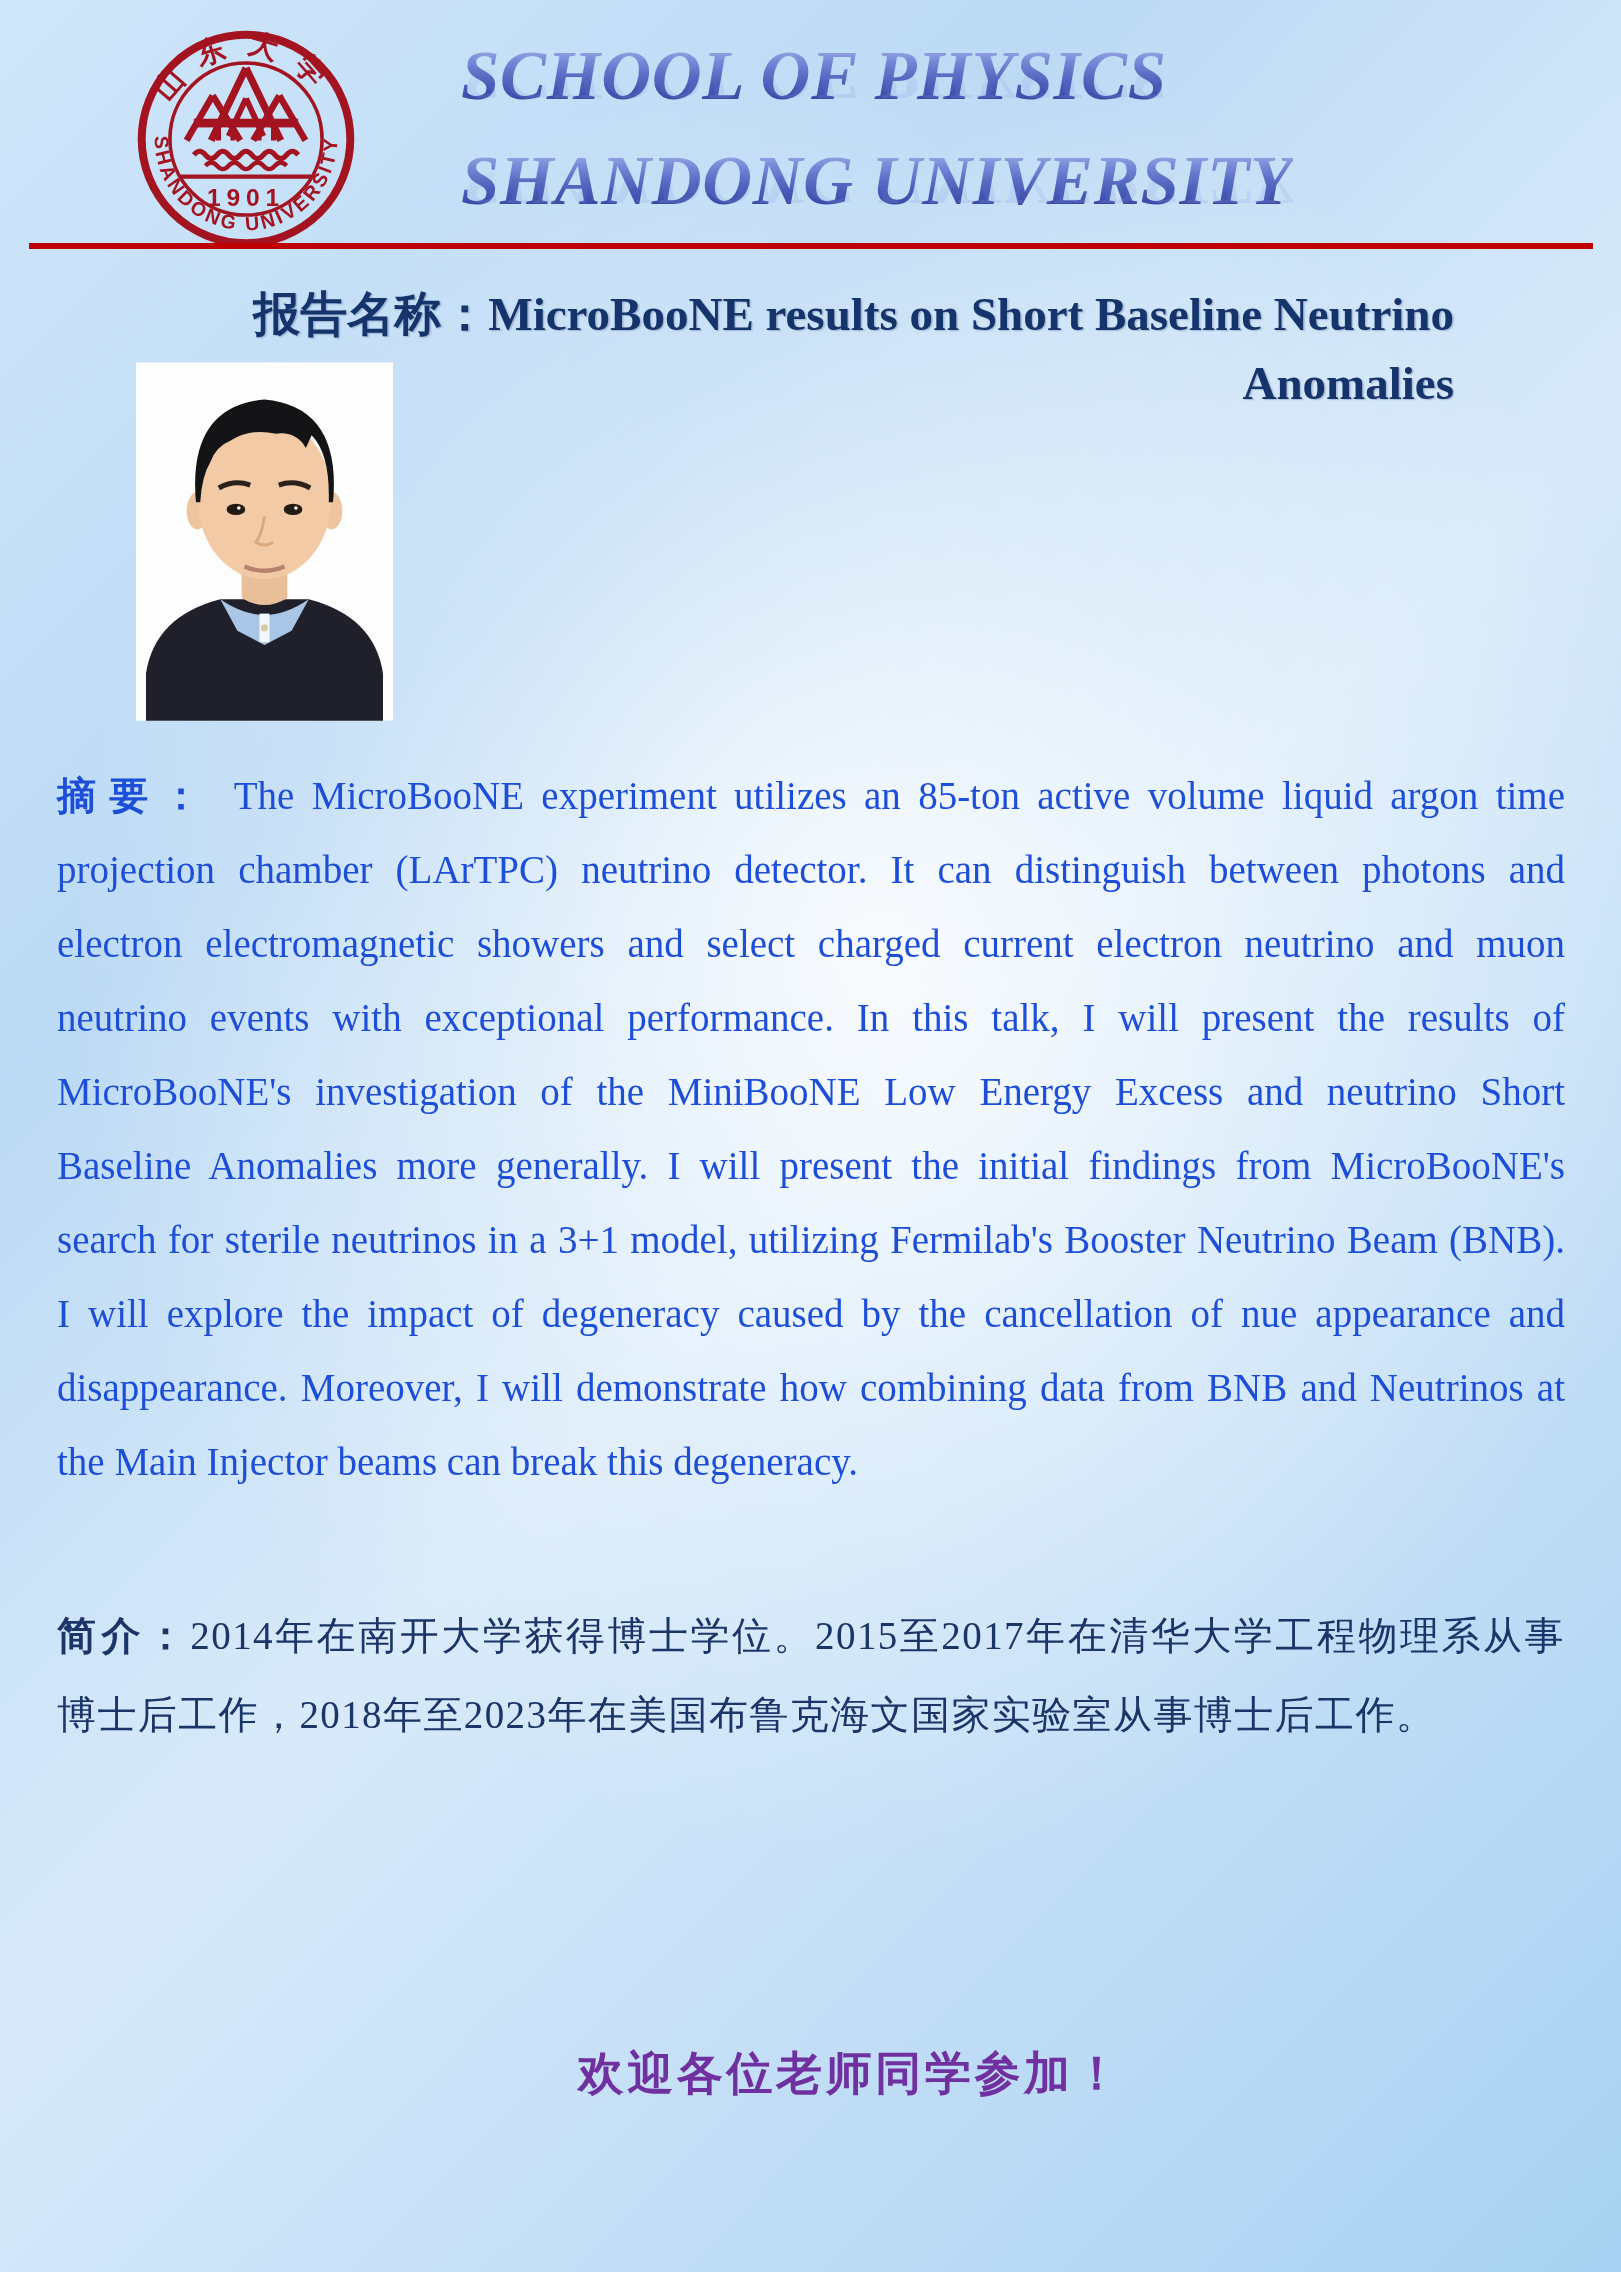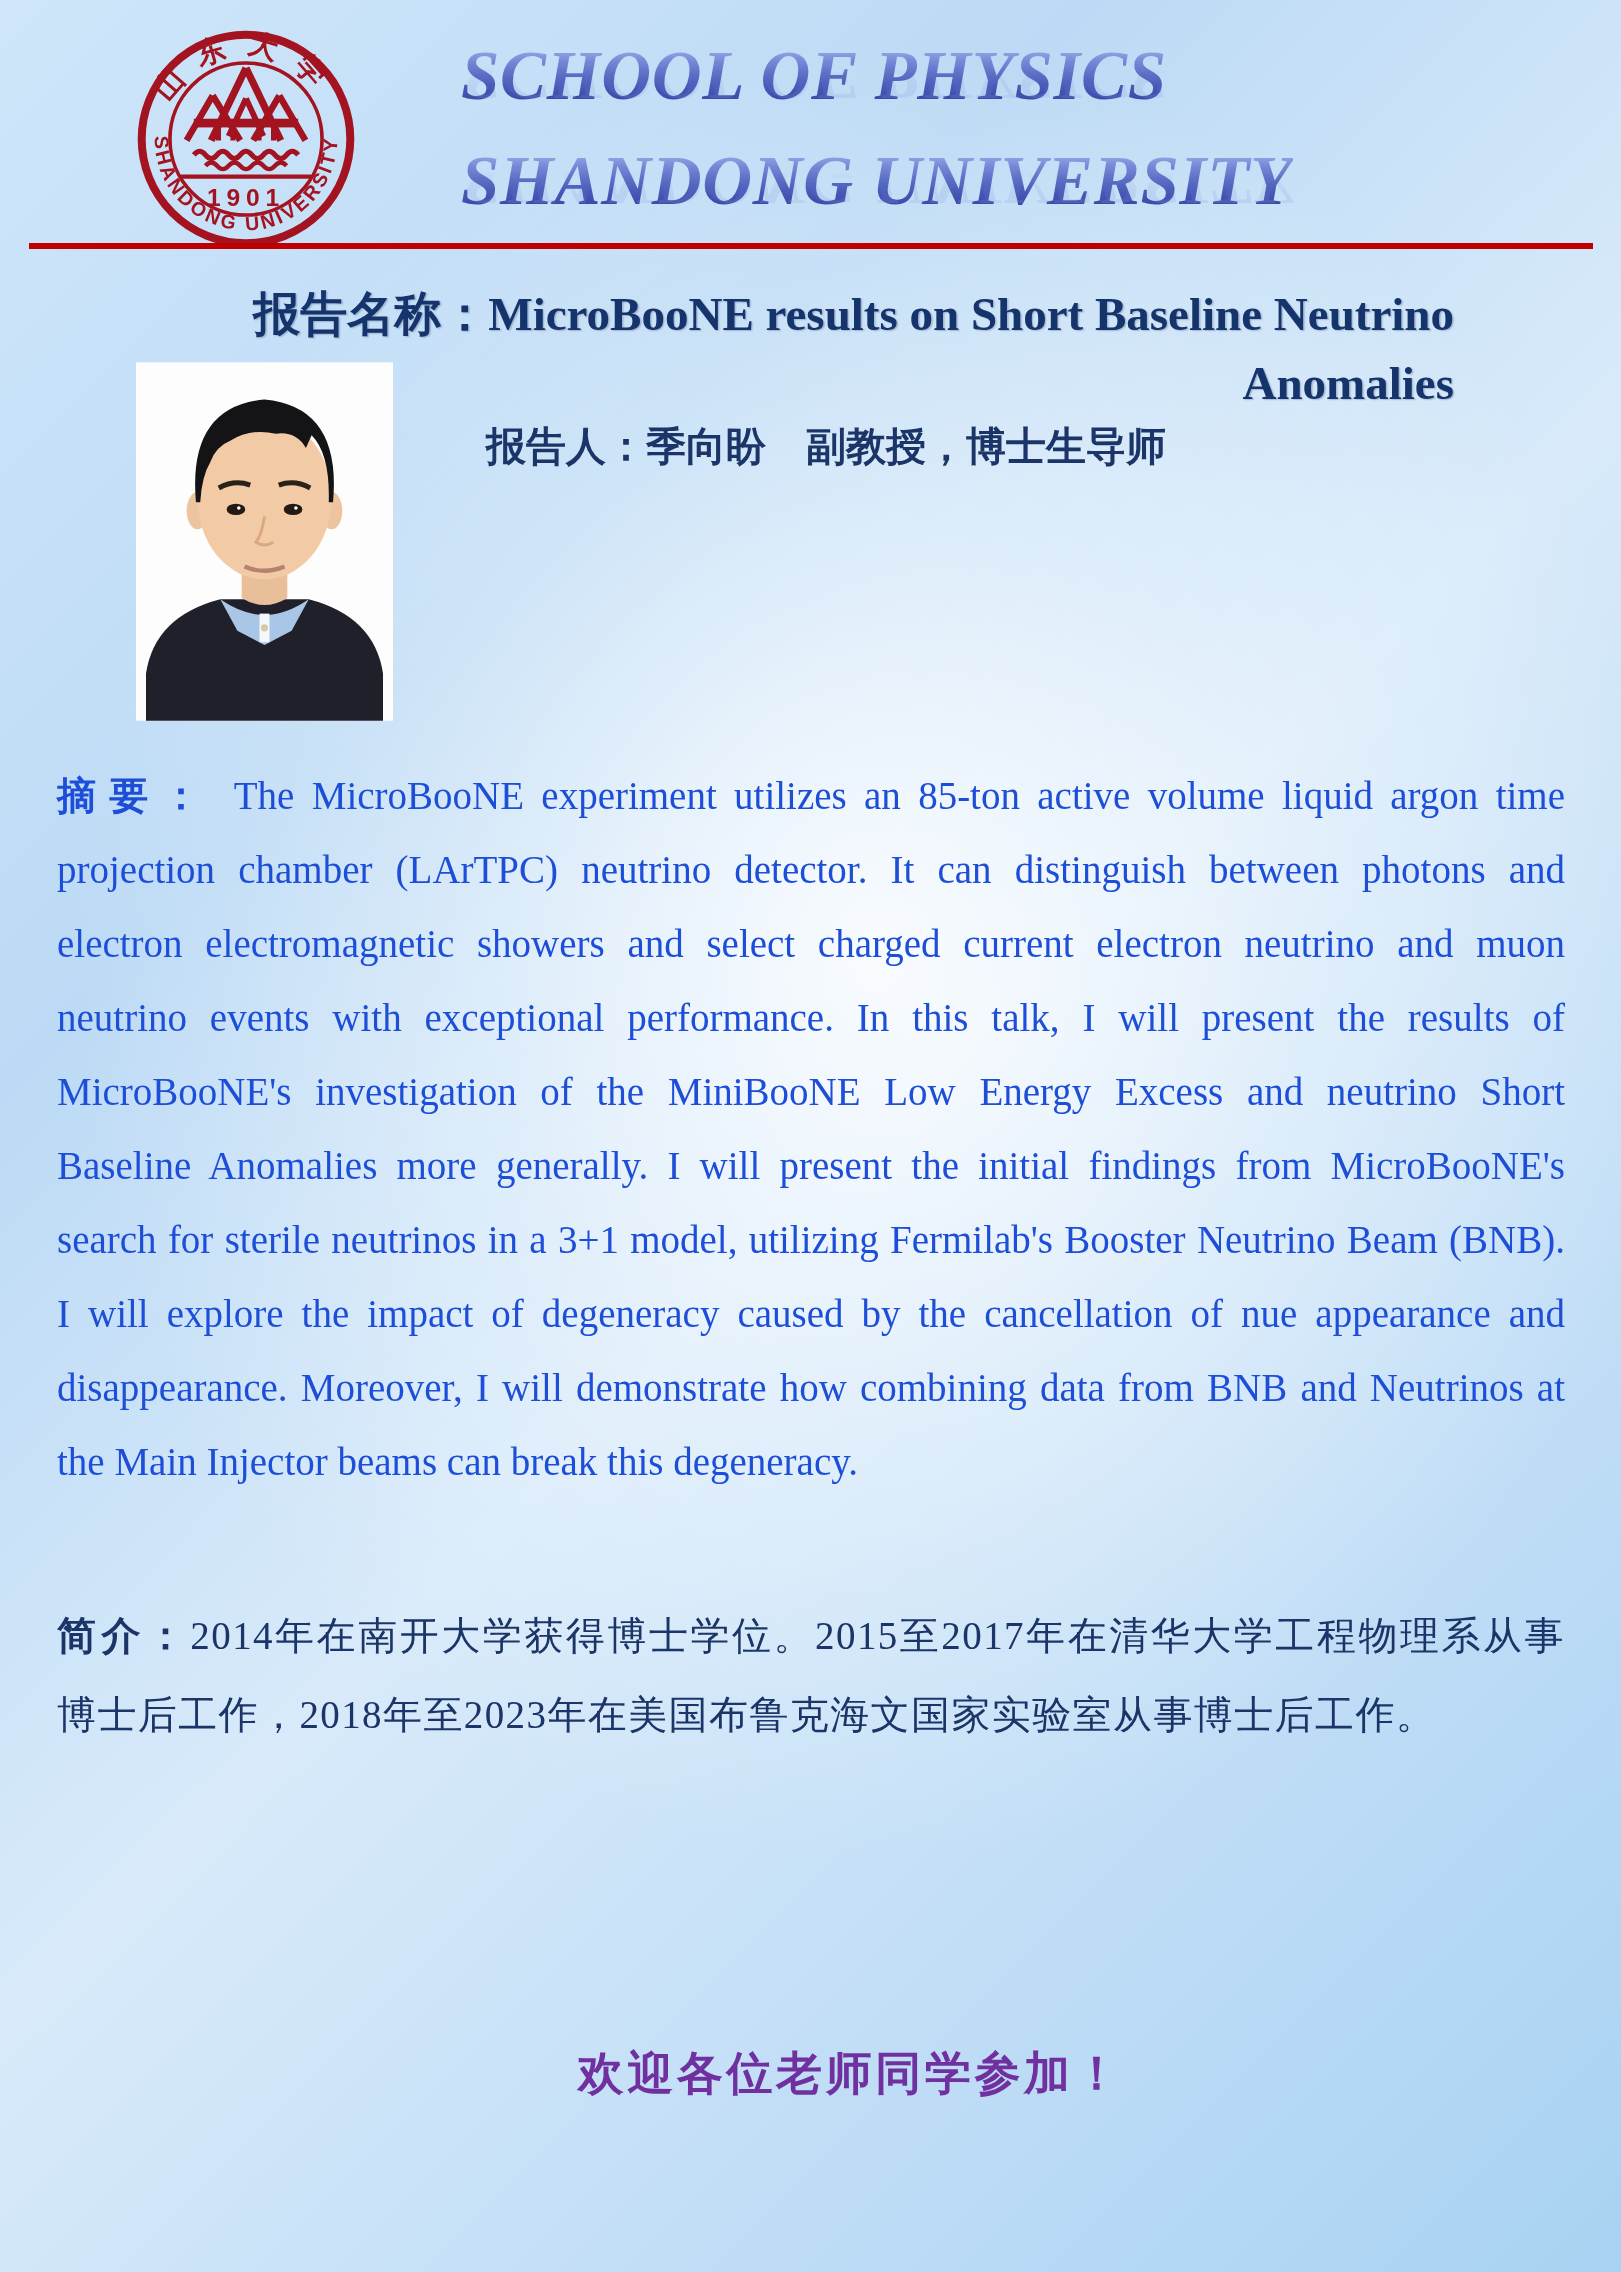--- a/index.html
+++ b/index.html
@@ -184,23 +184,20 @@
     <circle cx="144" cy="204" r="2.5" fill="#ffffff"></circle>
     <circle cx="224" cy="204" r="2.5" fill="#ffffff"></circle>
 
     <path d="M180 216 q-4 26 -12 36 q12 8 24 0" stroke="#d9a87f" stroke-width="4" fill="none"></path>
 
     <path d="M152 286 q28 12 56 0" stroke="#b5826d" stroke-width="6" fill="none"></path>
   </svg>
 </div>
 
 <div class="details">
-  <div class="detail-row">
-    <span>报告人：</span><span>季向盼　副教授，博士生导师</span>
-  </div>
 </div>
 
 <div class="abstract">
   <span class="abstract-label">摘要：</span><span>The MicroBooNE experiment utilizes an 85-ton active volume liquid argon time projection chamber (LArTPC) neutrino detector. It can distinguish between photons and electron electromagnetic showers and select charged current electron neutrino and muon neutrino events with exceptional performance. In this talk, I will present the results of MicroBooNE's investigation of the MiniBooNE Low Energy Excess and neutrino Short Baseline Anomalies more generally. I will present the initial findings from MicroBooNE's search for sterile neutrinos in a 3+1 model, utilizing Fermilab's Booster Neutrino Beam (BNB). I will explore the impact of degeneracy caused by the cancellation of nue appearance and disappearance. Moreover, I will demonstrate how combining data from BNB and Neutrinos at the Main Injector beams can break this degeneracy.</span>
 </div>
 
 <div class="bio">
   <p>
     <span class="bio-label">简介：</span><span>2014年在南开大学获得博士学位。2015至2017年在清华大学工程物理系从事博士后工作，2018年至2023年在美国布鲁克海文国家实验室从事博士后工作。</span>
   </p>

